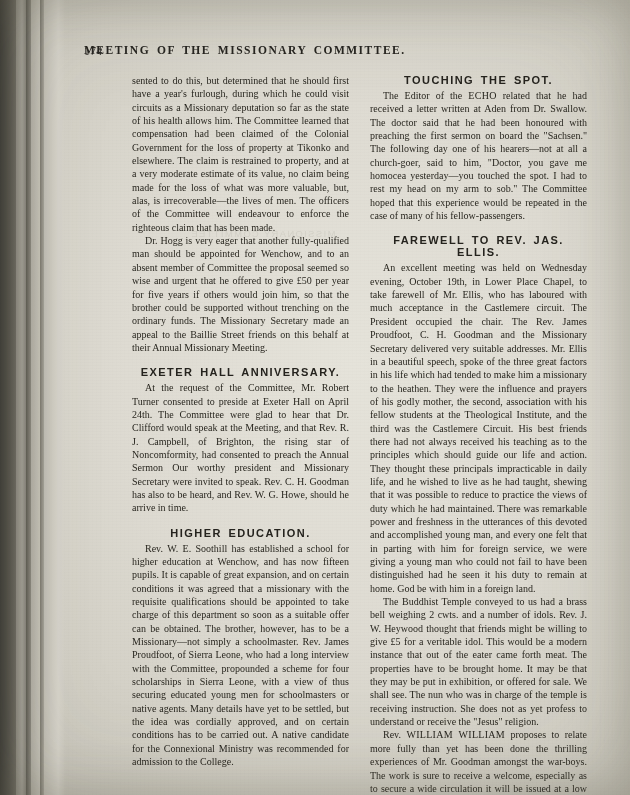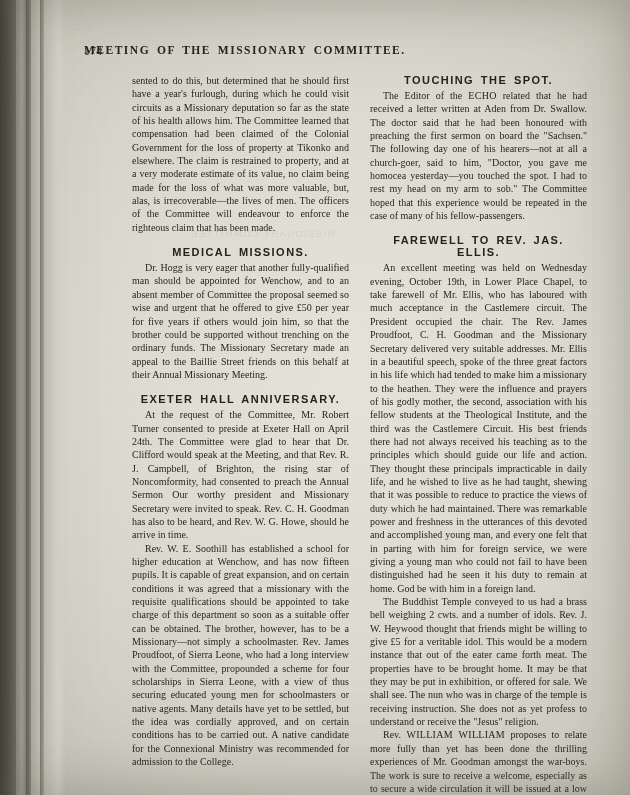--- a/index.html
+++ b/index.html
@@ -173,26 +173,26 @@
     <div id="folio">174</div>
     <div id="head-title">MEETING OF THE MISSIONARY COMMITTEE.</div>
   </div>
 
   <div id="columns">
 
     <div class="col">
 
       <p class="para noindent">sented to do this, but determined that he should first have a year's furlough, during which he could visit circuits as a Missionary deputation so far as the state of his health allows him. The Committee learned that compensation had been claimed of the Colonial Government for the loss of property at Tikonko and elsewhere. The claim is restrained to property, and at a very moderate estimate of its value, no claim being made for the loss of what was more valuable, but, alas, is irrecoverable—the lives of men. The officers of the Committee will endeavour to enforce the righteous claim that has been made.</p>
 
-      <h2 class="section">MEDICAL MISSIONS.</h2>
       <p class="para">Dr. Hogg is very eager that another fully-qualified man should be appointed for Wenchow, and to an absent member of Committee the proposal seemed so wise and urgent that he offered to give £50 per year for five years if others would join him, so that the brother could be supported without trenching on the ordinary funds. The Missionary Secretary made an appeal to the Baillie Street friends on this behalf at their Annual Missionary Meeting.</p>
 
       <h2 class="section">EXETER HALL ANNIVERSARY.</h2>
       <p class="para">At the request of the Committee, Mr. Robert Turner consented to preside at Exeter Hall on April 24th. The Committee were glad to hear that Dr. Clifford would speak at the Meeting, and that Rev. R. J. Campbell, of Brighton, the rising star of Noncomformity, had consented to preach the Annual Sermon  Our worthy president and Missionary Secretary were invited to speak. Rev. C. H. Goodman has also to be heard, and Rev. W. G. Howe, should he arrive in time.</p>
 
+      <h2 class="section">HIGHER EDUCATION.</h2>
       <p class="para">Rev. W. E. Soothill has established a school for higher education at Wenchow, and has now fifteen pupils. It is capable of great expansion, and on certain conditions it was agreed that a missionary with the requisite qualifications should be appointed to take charge of this department so soon as a suitable offer can be obtained. The brother, however, has to be a Missionary—not simply a schoolmaster. Rev. James Proudfoot, of Sierra Leone, who had a long interview with the Committee, propounded a scheme for four scholarships in Sierra Leone, with a view of thus securing educated young men for schoolmasters or native agents. Many details have yet to be settled, but the idea was cordially approved, and on certain conditions has to be carried out. A native candidate for the Connexional Ministry was recommended for admission to the College.</p>
     </div>
 
     <div class="col">
 
       <h2 class="section tight" style="margin-top:0">TOUCHING THE SPOT.</h2>
       <p class="para">The Editor of the <span class="sc">ECHO</span> related that he had received a letter written at Aden from Dr. Swallow. The doctor said that he had been honoured with preaching the first sermon on board the "Sachsen." The following day one of his hearers—not at all a church-goer, said to him, "Doctor, you gave me homocea yesterday—you touched the spot. I had to rest my head on my arm to sob." The Committee hoped that this experience would be repeated in the case of many of his fellow-passengers.</p>
 
       <h2 class="section">FAREWELL TO REV. JAS. ELLIS.</h2>
       <p class="para">An excellent meeting was held on Wednesday evening, October 19th, in Lower Place Chapel, to take farewell of Mr. Ellis, who has laboured with much acceptance in the Castlemere circuit. The President occupied the chair. The Rev. James Proudfoot, C. H. Goodman and the Missionary Secretary delivered very suitable addresses. Mr. Ellis in a beautiful speech, spoke of the three great factors in his life which had tended to make him a missionary to the heathen. They were the influence and prayers of his godly mother, the second, association with his fellow students at the Theological Institute, and the third was the Castlemere Circuit. His best friends there had not always received his teaching as to the principles which should guide our life and action. They thought these principals impracticable in daily life, and he wished to live as he had taught, shewing that it was possible to reduce to practice the views of duty which he had maintained. There was remarkable power and freshness in the utterances of this devoted and accomplished young man, and every one felt that in parting with him for foreign service, we were giving a young man who could not fail to have been distinguished had he seen it his duty to remain at home. God be with him in a foreign land.</p>

